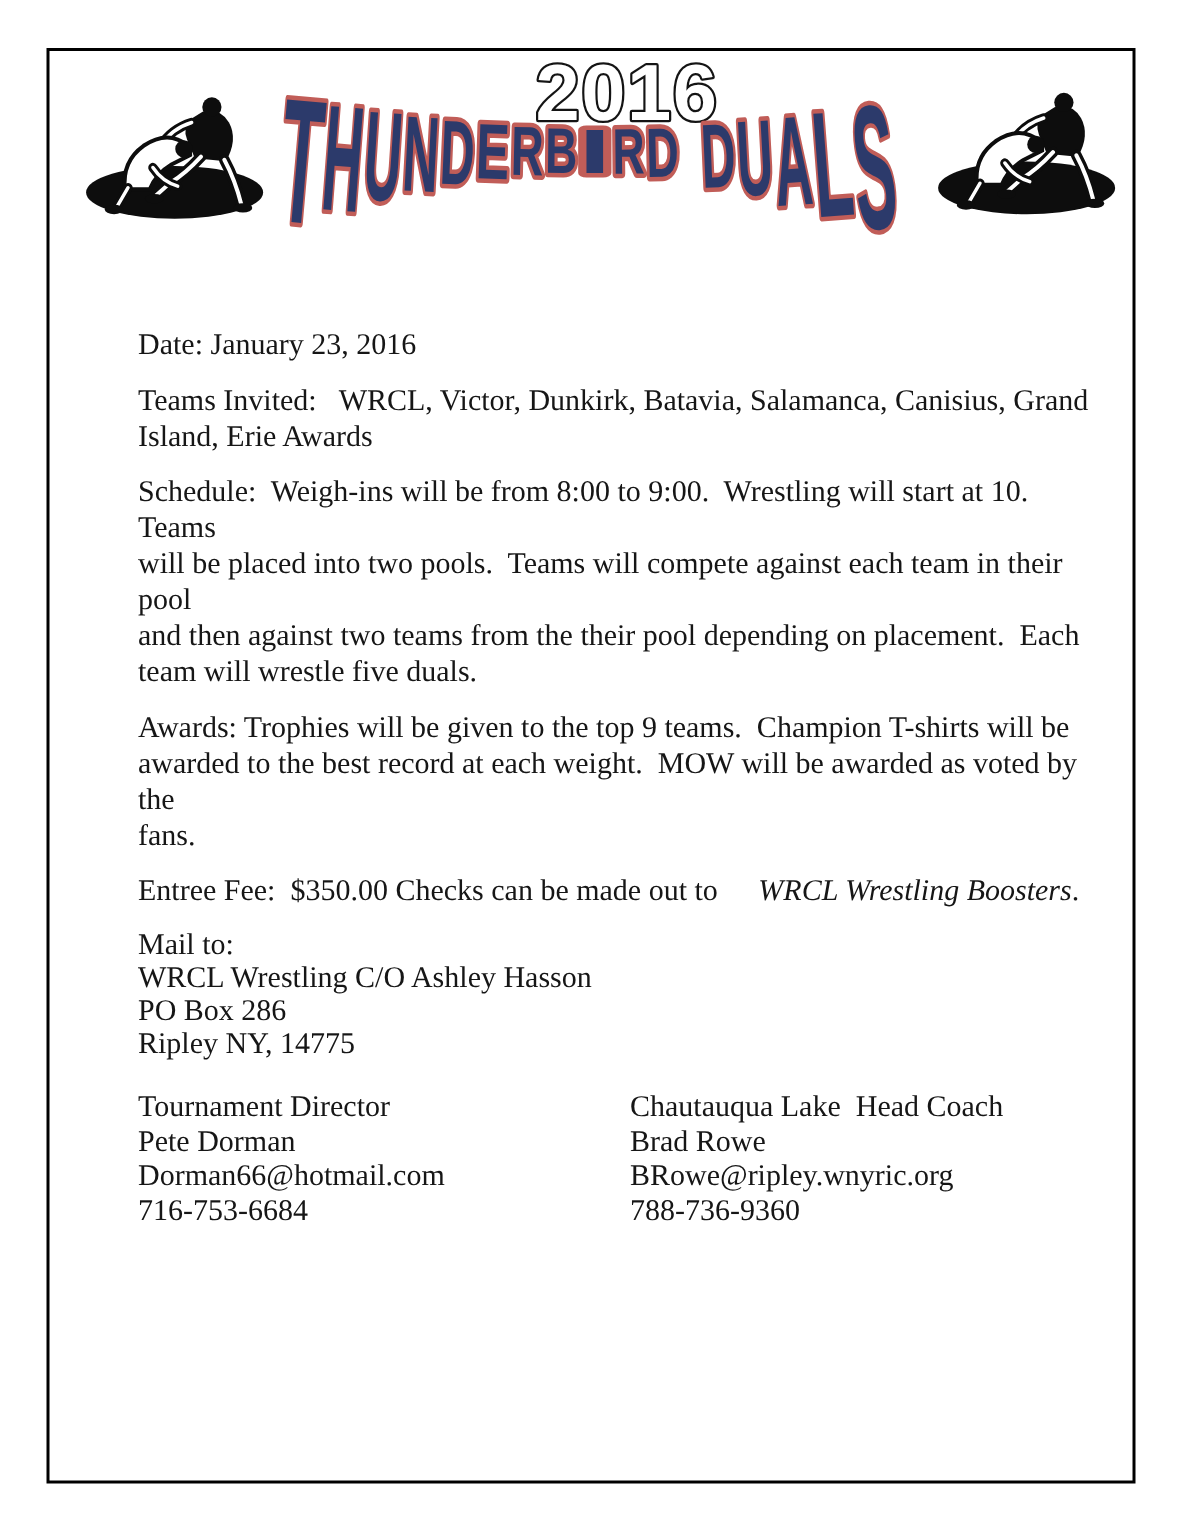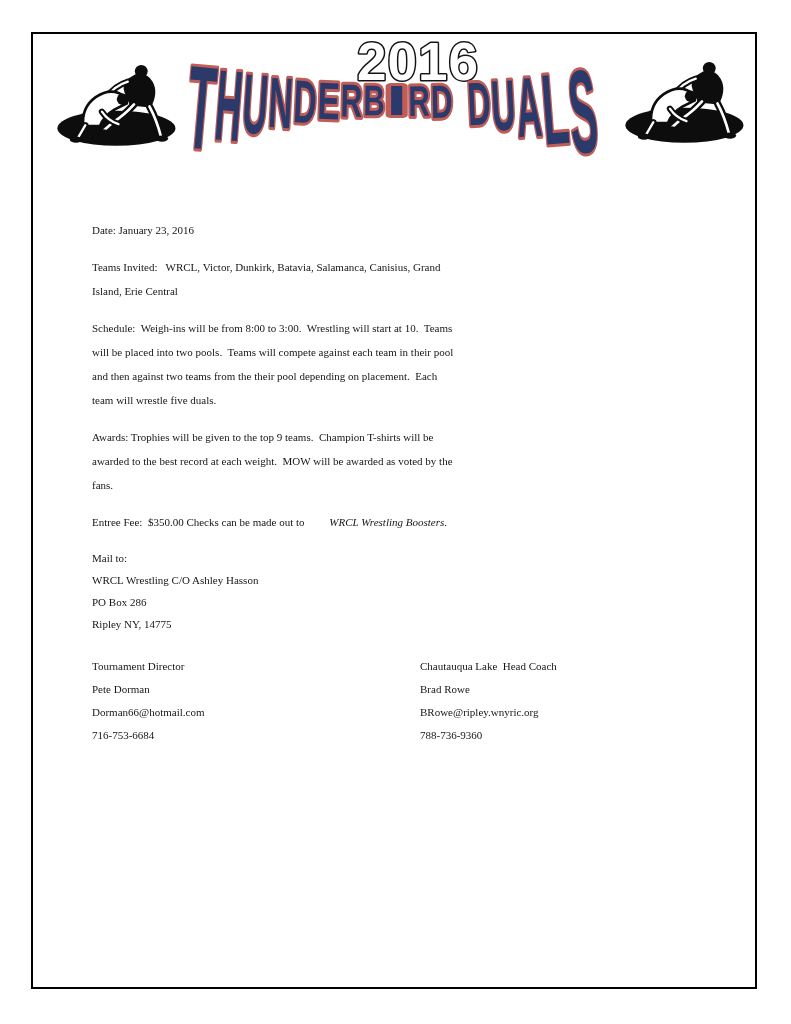--- a/index.html
+++ b/index.html
@@ -6,21 +6,21 @@
   .canvas{position:relative;width:791px;height:1024px;background:#ffffff;overflow:hidden;
           font-family:"Liberation Serif", serif;}
   .page{position:absolute;left:31px;top:32px;width:722px;height:953px;
         border:2.5px solid #000;background:#fff;box-sizing:content-box;}
   .year-svg{position:absolute;left:300px;top:0px;width:170px;height:62px;}
   .title-svg{position:absolute;left:144px;top:12px;width:444px;height:140px;}
   .wrestlers{position:absolute;width:132px;height:88px;}
   .wrestlers.left{left:20px;top:28px;}
   .wrestlers.right{left:588px;top:25px;}
   .content{position:absolute;left:59px;top:184px;width:636px;color:#161616;
-           font-size:11px;}
+           font-size:20px;}
   .para{margin:0 0 13px 0;line-height:24px;white-space:pre-wrap;}
   .mail-block{margin:0 0 15px 0;line-height:22px;white-space:pre-wrap;}
   .contact-heading{margin:26px 0 0 0;line-height:24px;}
   .contact-cols{display:flex;margin-top:20px;align-items:center;}
   .contact-col{white-space:pre-wrap;line-height:23px;}
   .contact-col.left{width:328px;flex:0 0 328px;}
   .italic{font-style:italic;margin-left:22px;}
 </style>
 </head>
 <body>
@@ -91,22 +91,22 @@
       <path d="M30,61 L23,73" stroke="#0d0d0d" stroke-width="6" fill="none" stroke-linecap="round"></path>
       <path d="M30,61 L23,73" stroke="#ffffff" stroke-width="2.2" fill="none" stroke-linecap="round"></path>
       <ellipse cx="21" cy="75" rx="6" ry="3" fill="#0d0d0d"></ellipse>
       <ellipse cx="47" cy="68" rx="6" ry="3" fill="#0d0d0d"></ellipse>
       <ellipse cx="104" cy="74" rx="6" ry="3" fill="#0d0d0d"></ellipse>
     </svg>
 
     <div class="content">
       <p class="para">Date: January 23, 2016</p>
       <p class="para">Teams Invited:   WRCL, Victor, Dunkirk, Batavia, Salamanca, Canisius, Grand
-Island, Erie Central</p>
-      <p class="para">Schedule:  Weigh-ins will be from 8:00 to 3:00.  Wrestling will start at 10.  Teams
+Island, Erie Awards</p>
+      <p class="para">Schedule:  Weigh-ins will be from 8:00 to 9:00.  Wrestling will start at 10.  Teams
 will be placed into two pools.  Teams will compete against each team in their pool
 and then against two teams from the their pool depending on placement.  Each
 team will wrestle five duals.</p>
       <p class="para">Awards: Trophies will be given to the top 9 teams.  Champion T-shirts will be
 awarded to the best record at each weight.  MOW will be awarded as voted by the
 fans.</p>
       <p class="para"><span>Entree Fee:  $350.00 Checks can be made out to </span><span class="italic">WRCL Wrestling Boosters</span><span>.</span></p>
       <div class="mail-block">Mail to:
 WRCL Wrestling C/O Ashley Hasson
 PO Box 286

